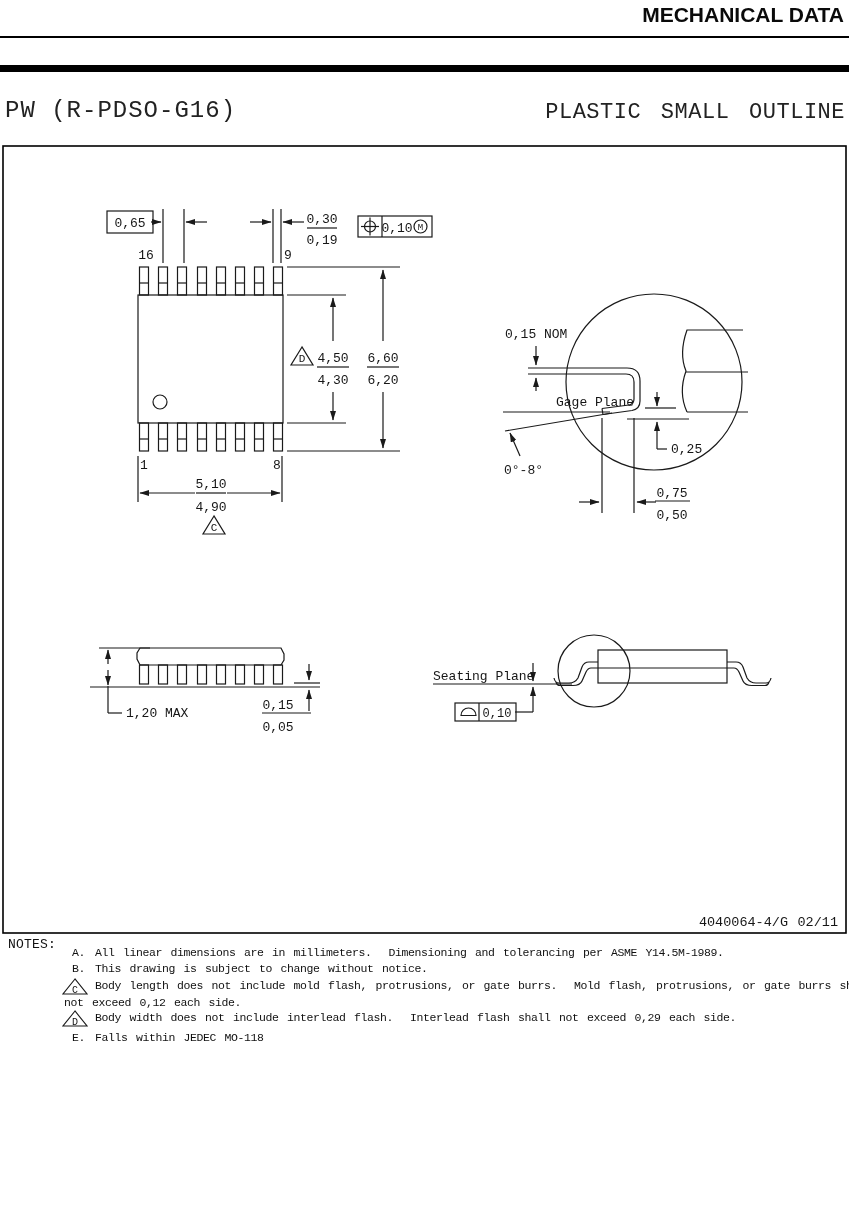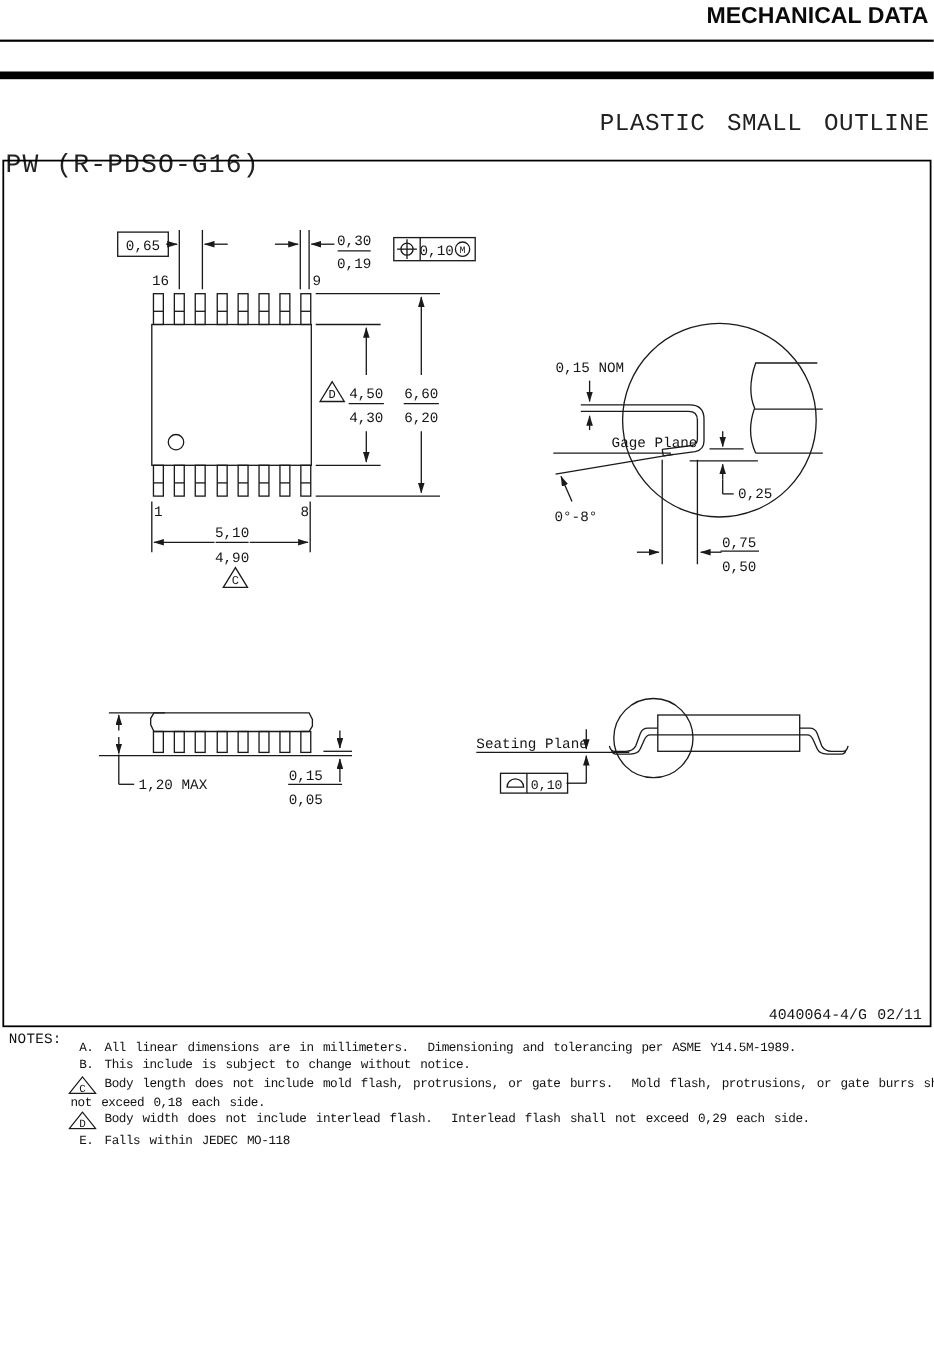--- a/index.html
+++ b/index.html
@@ -4,21 +4,21 @@
 <style>
   html,body{margin:0;padding:0;background:#fff;}
   #page{position:relative;width:849px;height:1052px;background:#ffffff;overflow:hidden;
         font-family:"Liberation Mono",monospace;}
   .abs{position:absolute;}
   #hdr-title{top:3px;right:5px;font:bold 21px "Liberation Sans",sans-serif;color:#0a0a0a;letter-spacing:0px;}
   .rule{left:0;width:849px;background:#000;}
   #rule-thin{top:36px;height:2px;}
   #rule-thick{top:65px;height:7px;}
   .cadtxt{color:#222;white-space:pre;}
-  #tb-left{left:5px;top:97px;font-size:24px;letter-spacing:1px;margin-top:40px;}
+  #tb-left{left:5px;top:97px;font-size:24px;letter-spacing:1px;}
   #tb-right{right:4px;top:100px;font-size:22px;letter-spacing:0.5px;word-spacing:6px;font-family:Liberation Mono, monospace;}
   svg{position:absolute;left:0;top:0;}
   svg text{font-family:"Liberation Mono",monospace;fill:#161616;white-space:pre;}
   .lines{stroke:#1a1a1a;stroke-width:1.2;fill:none;}
   .dim{font-size:13px;}
   .notes .nlabel{position:absolute;font-size:13px;letter-spacing:0.2px;color:#111;white-space:pre;}
   .notes .nkey,.notes .ntext{position:absolute;font-size:11.5px;letter-spacing:-0.4px;color:#111;white-space:pre;word-spacing:2px;}
   .ntri{position:absolute;}
   .ntri polygon{fill:none;stroke:#1a1a1a;stroke-width:1.1;}
   .ntri text{font-size:10px;fill:#111;}
@@ -236,28 +236,28 @@
     </g>
   </svg>
 
   <div class="notes">
     <div class="nlabel" style="left:8px;top:937px">NOTES:</div>
 
     <div class="nkey" style="left:72px;top:946px">A.</div>
     <div class="ntext" style="left:95px;top:946px">All linear dimensions are in millimeters.  Dimensioning and tolerancing per ASME Y14.5M-1989.</div>
 
     <div class="nkey" style="left:72px;top:962px">B.</div>
-    <div class="ntext" style="left:95px;top:962px">This include is subject to change without notice.</div>
+    <div class="ntext" style="left:95px;top:962px">This drawing is subject to change without notice.</div>
 
     <svg class="ntri" style="left:62px;top:978px" width="26" height="17" viewBox="0 0 26 17">
       <polygon points="13,1 1,16 25,16"></polygon>
       <text x="13" y="14.5" text-anchor="middle">C</text>
     </svg>
     <div class="ntext" style="left:95px;top:979px">Body length does not include mold flash, protrusions, or gate burrs.  Mold flash, protrusions, or gate burrs shall</div>
-    <div class="ntext" style="left:64px;top:996px">not exceed 0,18 each side.</div>
+    <div class="ntext" style="left:64px;top:996px">not exceed 0,12 each side.</div>
 
     <svg class="ntri" style="left:62px;top:1010px" width="26" height="17" viewBox="0 0 26 17">
       <polygon points="13,1 1,16 25,16"></polygon>
       <text x="13" y="14.5" text-anchor="middle">D</text>
     </svg>
     <div class="ntext" style="left:95px;top:1011px">Body width does not include interlead flash.  Interlead flash shall not exceed 0,29 each side.</div>
 
     <div class="nkey" style="left:72px;top:1031px">E.</div>
     <div class="ntext" style="left:95px;top:1031px">Falls within JEDEC MO-118</div>
   </div>

